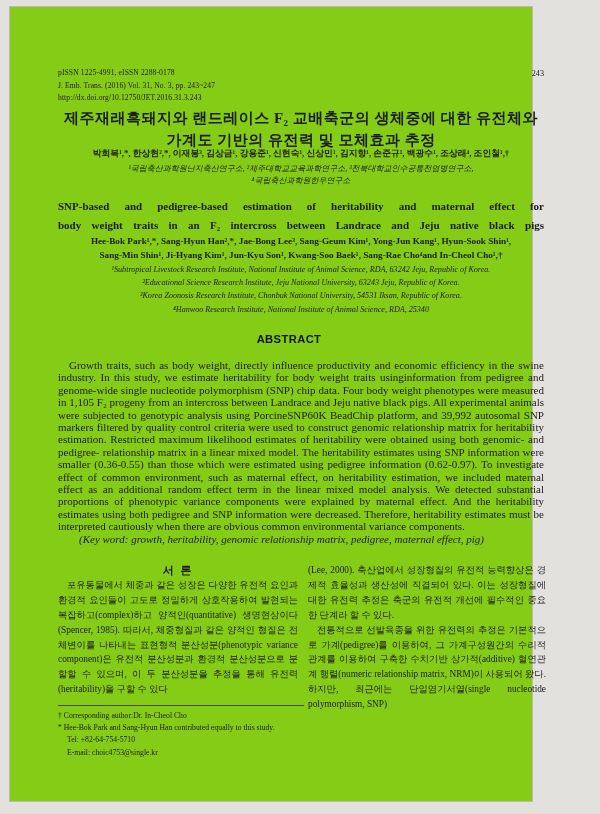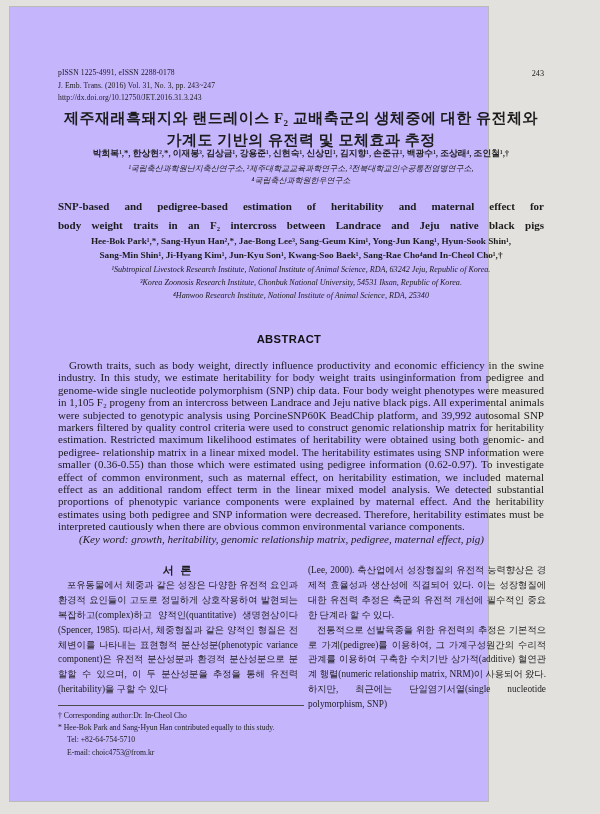--- a/index.html
+++ b/index.html
@@ -6,22 +6,22 @@
     margin: 0; padding: 0;
     width: 600px; height: 814px;
     background: #e3e1de;
     overflow: hidden;
     font-family: "Liberation Serif", "DejaVu Serif", serif;
     color: #1c1c1c;
   }
   .sheet {
     position: absolute;
     left: 9px; top: 6px;
-    width: 480px; height: 796px;
-    background: #c4b5fd;
+    width: 524px; height: 796px;
+    background: #84cc16;
     border: 1px solid #bcbab6;
     box-sizing: border-box;
   }
   .abs { position: absolute; }
 
   
   .hdr { left: 48px; top: 60px; width: 486px; display: flex; justify-content: space-between; align-items: flex-start; }
   .hdr-left { font-size: 7.6px; line-height: 12.6px; letter-spacing: 0.1px; }
   .hdr-page { font-size: 8.2px; padding-top: 2px; }
 
@@ -85,20 +85,21 @@
   <div class="abs en-title">
     <div class="jline">SNP-based and pedigree-based estimation of heritability and maternal effect for</div>
     <div class="jline">body weight traits in an F₂ intercross between Landrace and Jeju native black pigs</div>
   </div>
   <div class="abs en-authors">
     <div>Hee-Bok Park¹,*, Sang-Hyun Han²,*, Jae-Bong Lee³, Sang-Geum Kim¹, Yong-Jun Kang¹, Hyun-Sook Shin¹,</div>
     <div>Sang-Min Shin¹, Ji-Hyang Kim¹, Jun-Kyu Son¹, Kwang-Soo Baek¹, Sang-Rae Cho⁴and In-Cheol Cho¹,†</div>
   </div>
   <div class="abs en-affil">
     <div>¹Subtropical Livestock Research Institute, National Institute of Animal Science, RDA, 63242 Jeju, Republic of Korea.</div>
+    <div>²Educational Science Research Institute, Jeju National University, 63243 Jeju, Republic of Korea.</div>
     <div>³Korea Zoonosis Research Institute, Chonbuk National University, 54531 Iksan, Republic of Korea.</div>
     <div>⁴Hanwoo Research Institute, National Institute of Animal Science, RDA, 25340</div>
   </div>
 
   <div class="abs abstract-head">ABSTRACT</div>
   <div class="abs abstract-body">
     <p>Growth traits, such as body weight, directly influence productivity and economic efficiency in the swine industry. In this study, we estimate heritability for body weight traits usinginformation from pedigree and genome-wide single nucleotide polymorphism (SNP) chip data. Four body weight phenotypes were measured in 1,105 F₂ progeny from an intercross between Landrace and Jeju native black pigs. All experimental animals were subjected to genotypic analysis using PorcineSNP60K BeadChip platform, and 39,992 autosomal SNP markers filtered by quality control criteria were used to construct genomic relationship matrix for heritability estimation. Restricted maximum likelihood estimates of heritability were obtained using both genomic- and pedigree- relationship matrix in a linear mixed model. The heritability estimates using SNP information were smaller (0.36-0.55) than those which were estimated using pedigree information (0.62-0.97). To investigate effect of common environment, such as maternal effect, on heritability estimation, we included maternal effect as an additional random effect term in the linear mixed model analysis. We detected substantial proportions of phenotypic variance components were explained by maternal effect. And the heritability estimates using both pedigree and SNP information were decreased. Therefore, heritability estimates must be interpreted cautiously when there are obvious common environmental variance components.</p>
     <p class="abstract-keywords">(Key word: growth, heritability, genomic relationship matrix, pedigree, maternal effect, pig)</p>
   </div>
 
@@ -108,16 +109,16 @@
   </div>
   <div class="abs col col-right">
     <p>(Lee, 2000). 축산업에서 성장형질의 유전적 능력향상은 경제적 효율성과 생산성에 직결되어 있다. 이는 성장형질에 대한 유전력 추정은 축군의 유전적 개선에 필수적인 중요한 단계라 할 수 있다.</p>
     <p class="p-indent">전통적으로 선발육종을 위한 유전력의 추정은 기본적으로 가계(pedigree)를 이용하여, 그 가계구성원간의 수리적 관계를 이용하여 구축한 수치기반 상가적(additive) 혈연관계 행렬(numeric relationship matrix, NRM)이 사용되어 왔다. 하지만, 최근에는 단일염기서열(single nucleotide polymorphism, SNP)</p>
   </div>
 
   <div class="abs footnote">
     <div class="fn-line">† Corresponding author:Dr. In-Cheol Cho</div>
     <div class="fn-line">* Hee-Bok Park and Sang-Hyun Han contributed equally to this study.</div>
     <div class="fn-line fn-indent">Tel: +82-64-754-5710</div>
-    <div class="fn-line fn-indent">E-mail: choic4753@from.kr</div>
+    <div class="fn-line fn-indent">E-mail: choic4753@single.kr</div>
   </div>
 
 </div>
 
 </body></html>

